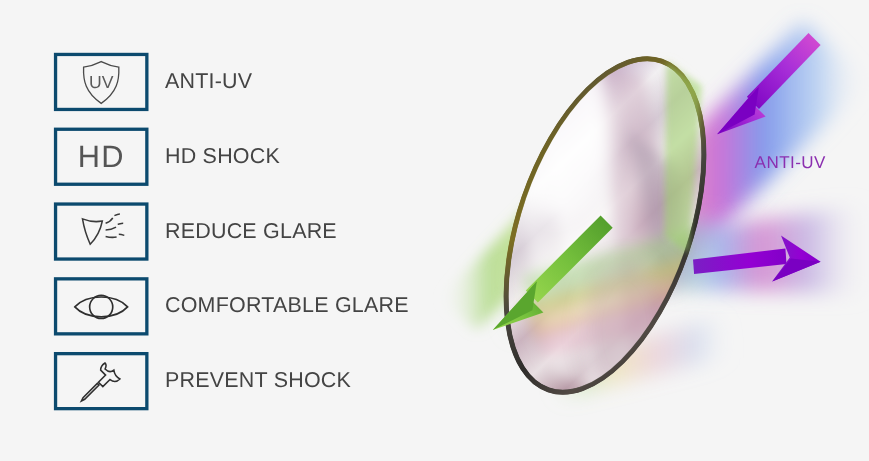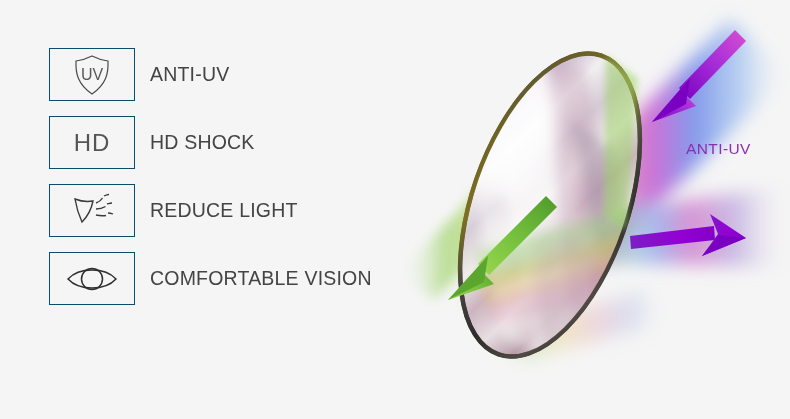--- a/index.html
+++ b/index.html
@@ -24,38 +24,38 @@
   }
   .feature-row {
     display: flex;
     align-items: center;
     height: 55px;
     margin-bottom: 13px;
   }
   .icon-box {
     width: 86px;
     height: 53px;
-    border: 1px solid #0c4a6e;
+    border: 3px solid #0c4a6e;
     box-sizing: border-box;
     background: #f5f5f5;
     display: flex;
     align-items: center;
     justify-content: center;
     flex: 0 0 auto;
   }
   .icon-box svg { display: block; }
   .feature-label {
     margin-left: 15px;
     font-size: 19.5px;
     letter-spacing: 0.2px;
     color: #444444;
     white-space: nowrap;
   }
   .hd-text {
-    font-size: 24px;
+    font-size: 28px;
     color: #555555;
     letter-spacing: 1px;
     font-family: "Liberation Sans", sans-serif;
   }
 
   
   #illustration {
     position: absolute;
     left: 390px;
     top: 0;
@@ -106,33 +106,42 @@
       <svg width="48" height="40" viewBox="0 0 48 40">
         <path d="M7 8 C7 8 9 20 14 31 C18 27 23 20 25 10 C19 11 12 10 7 8 Z" fill="none" stroke="#3a3a3a" stroke-width="1.4"></path>
         <path d="M28 12 C31 11 33 9.5 34.5 7" fill="none" stroke="#3a3a3a" stroke-width="1.4"></path>
         <path d="M28 18 C32 18 35 17 37.5 15.5" fill="none" stroke="#3a3a3a" stroke-width="1.4"></path>
         <path d="M28 24 C32 25 35 25 38 24.5" fill="none" stroke="#3a3a3a" stroke-width="1.4"></path>
         <path d="M36 5 C38 4 39.5 3.5 41 3.5" fill="none" stroke="#3a3a3a" stroke-width="1.3"></path>
         <path d="M39 13 C41 12.5 42.5 12 44 12" fill="none" stroke="#3a3a3a" stroke-width="1.3"></path>
         <path d="M40 22 C42 22 43.5 22.5 45 23" fill="none" stroke="#3a3a3a" stroke-width="1.3"></path>
       </svg>
     </div>
-    <div class="feature-label">REDUCE LIGHT</div>
+    <div class="feature-label">REDUCE GLARE</div>
   </div>
 
   <div class="feature-row">
     <div class="icon-box">
       <svg width="54" height="32" viewBox="0 0 54 32">
         <path d="M3 16 C14 4 40 4 51 16 C40 28 14 28 3 16 Z" fill="none" stroke="#2f2f2f" stroke-width="1.5"></path>
         <circle cx="27" cy="16" r="10.5" fill="none" stroke="#2f2f2f" stroke-width="1.5"></circle>
       </svg>
     </div>
-    <div class="feature-label">COMFORTABLE VISION</div>
-  </div>
-
+    <div class="feature-label">COMFORTABLE GLARE</div>
+  </div>
+
+  <div class="feature-row">
+    <div class="icon-box">
+      <svg width="46" height="42" viewBox="0 0 46 42">
+        <path d="M26.5 4 C24 5.5 22.5 8 22.5 10.5 L27 15 L20.5 21.5 L24.5 25.5 L31 19 C34 21.5 37.5 21 40 18.5 C37 17 35 14 34.5 10.5 C32 12.5 29 12 26.5 9.5 C27.5 7.5 28 5.5 26.5 4 Z" fill="none" stroke="#2f2f2f" stroke-width="1.4"></path>
+        <path d="M19.5 22.5 L6.5 35.5 L5 38.5 L8 37 L21 24 Z" fill="none" stroke="#2f2f2f" stroke-width="1.4"></path>
+      </svg>
+    </div>
+    <div class="feature-label">PREVENT SHOCK</div>
+  </div>
 </div>
 
 <div id="illustration">
 
   <svg width="400" height="419" viewBox="0 0 400 419">
     <defs>
 
       <filter id="blurBig" x="-60%" y="-60%" width="220%" height="220%">
         <feGaussianBlur stdDeviation="9"></feGaussianBlur>
       </filter>

